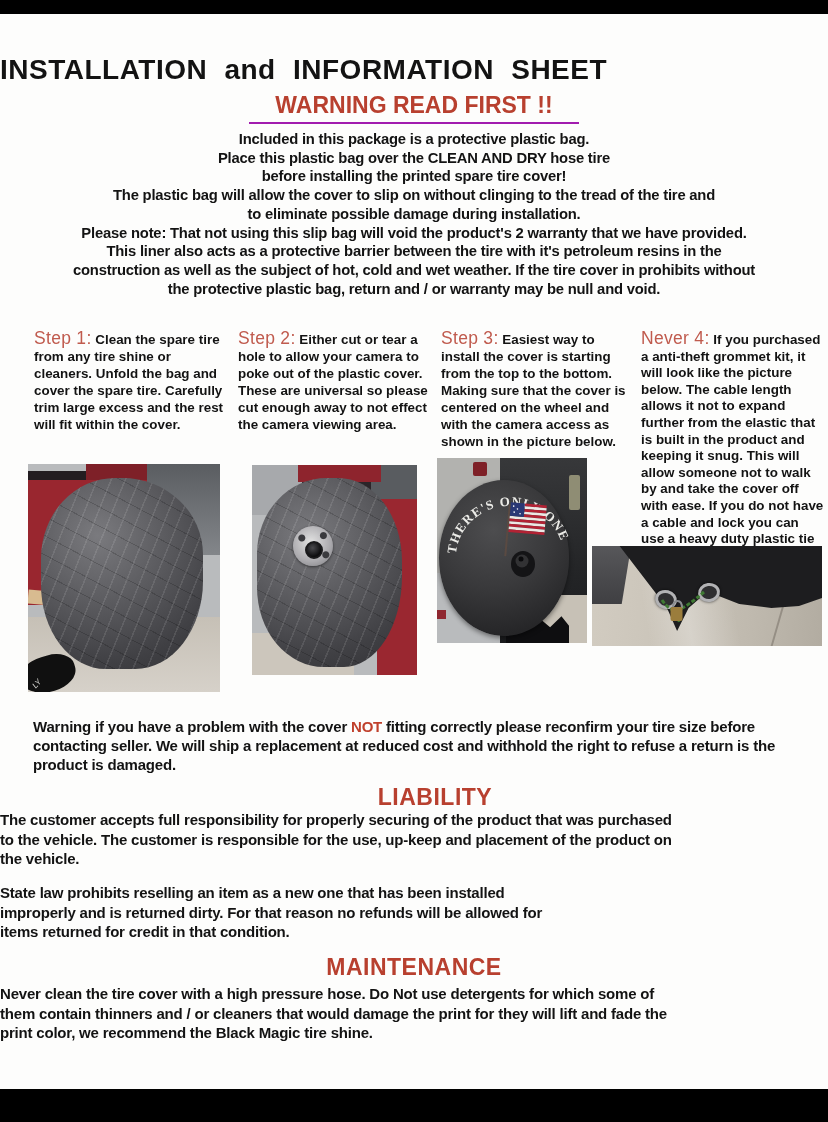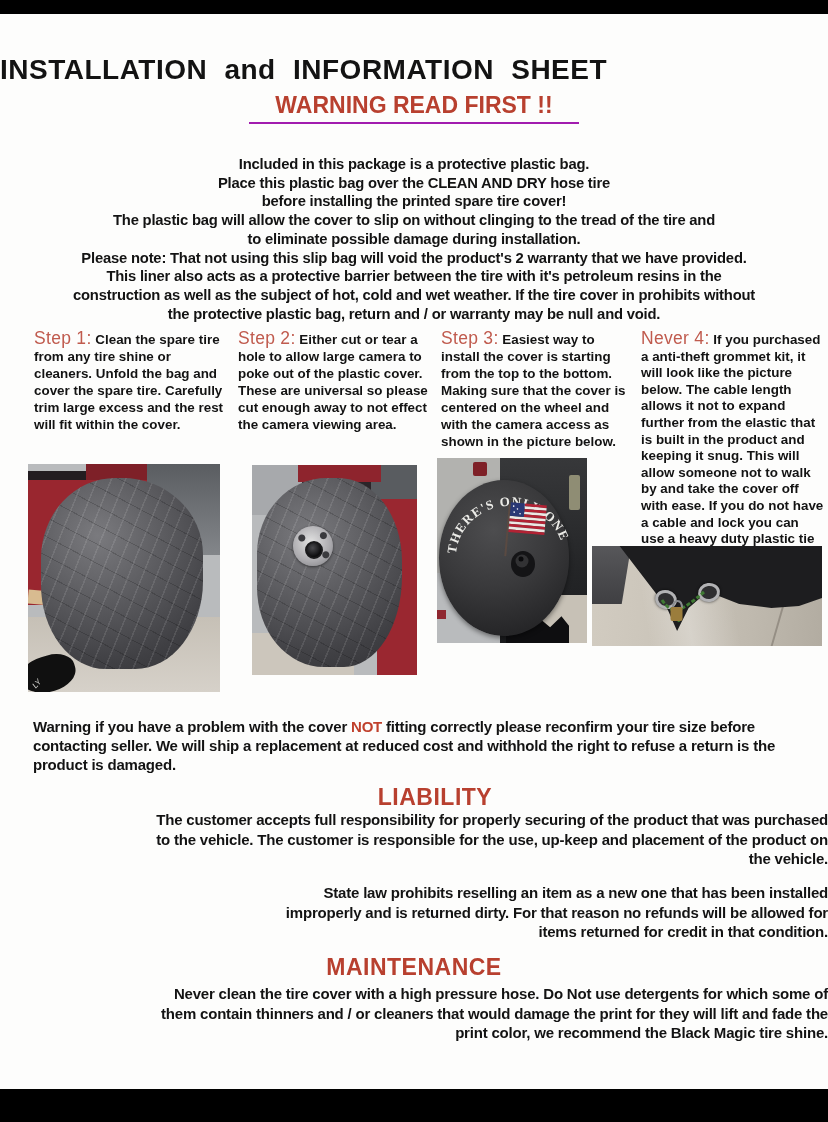--- a/index.html
+++ b/index.html
@@ -15,21 +15,21 @@
   .title {
     position:absolute; top:54px; left:0; width:100%; text-align:left;
     font-size:28px; font-weight:bold; letter-spacing:.5px; word-spacing:9px;
   }
   .warn-head {
     position:absolute; top:92px; left:0; width:100%; text-align:center;
     font-size:23px; font-weight:bold; color:#b8402f;
   }
   .warn-head .u { display:inline-block; border-bottom:2px solid #a21caf; padding:0 26px 3px; }
 
-  .intro { position:absolute; top:130px; left:0; width:100%; text-align:center;margin-top:25px; }
+  .intro { position:absolute; top:130px; left:0; width:100%; text-align:center; }
   .intro .tl { white-space:nowrap; font-size:14.8px; font-weight:bold; line-height:18.7px; letter-spacing:-.2px; }
 
   .step { position:absolute; top:329px; font-size:13.4px; font-weight:bold; line-height:17px; }
   .step p { margin:1px; }
   .step-label { font-size:17.5px; font-weight:400; color:#c05b4e; letter-spacing:.3px; }
   .step.s1 { left:33px;  width:196px; }
   .step.s2 { left:237px; width:199px; }
   .step.s3 { left:440px; width:197px; }
   .step.s4 { left:640px; width:185px; line-height:16.6px; }
 
@@ -116,21 +116,21 @@
   }
   .fit-warning .hot { color:#c0402c; }
 
   .sec-head {
     position:absolute; left:0; width:100%; text-align:center;
     font-size:23px; font-weight:bold; color:#b8402f; letter-spacing:.5px;
   }
   .h-liab  { top:784px;margin-left:21px; }
   .h-maint { top:954px; }
 
-  .cblock { position:absolute; left:0; width:100%; text-align:right; }
+  .cblock { position:absolute; left:0; width:100%; text-align:left; }
   .cblock .tl { white-space:nowrap; font-size:15px; font-weight:bold; line-height:19.6px; letter-spacing:-.2px; }
   .b-liab   { top:810px; }
   .b-resale { top:883px; }
   .b-maint  { top:984px; }
 </style>
 </head>
 <body>
 
 <div class="page">
 
@@ -153,21 +153,21 @@
     <div class="tl">construction as well as the subject of hot, cold and wet weather.  If the tire cover in prohibits without</div>
     <div class="tl">the protective plastic bag, return and / or warranty may be null and void.</div>
   </div>
 
   <div class="step s1">
     <p><span class="step-label">Step 1:</span>
     <span>Clean the spare tire from any tire shine or cleaners.  Unfold the bag and cover the spare tire. Carefully trim large excess and the rest will fit within the cover.</span></p>
   </div>
   <div class="step s2">
     <p><span class="step-label">Step 2:</span>
-    <span>Either cut or tear a hole to allow large camera to poke out of the plastic cover. These are universal so please cut enough away to not effect the camera viewing area.</span></p>
+    <span>Either cut or tear a hole to allow your camera to poke out of the plastic cover. These are universal so please cut enough away to not effect the camera viewing area.</span></p>
   </div>
   <div class="step s3">
     <p><span class="step-label">Step 3:</span>
     <span>Easiest way to install the cover is starting from the top to the bottom. Making sure that the cover is centered on the wheel and with the camera access as shown in the picture below.</span></p>
   </div>
   <div class="step s4">
     <p><span class="step-label">Never 4:</span>
     <span>If you purchased a anti-theft grommet kit, it will look like the picture below. The cable length allows it not to expand further from the elastic that is built in the product and keeping it snug. This will allow someone not to walk by and take the cover off with ease. If you do not have a cable and lock you can use a heavy duty plastic tie and draw it tight.</span></p>
   </div>
 

